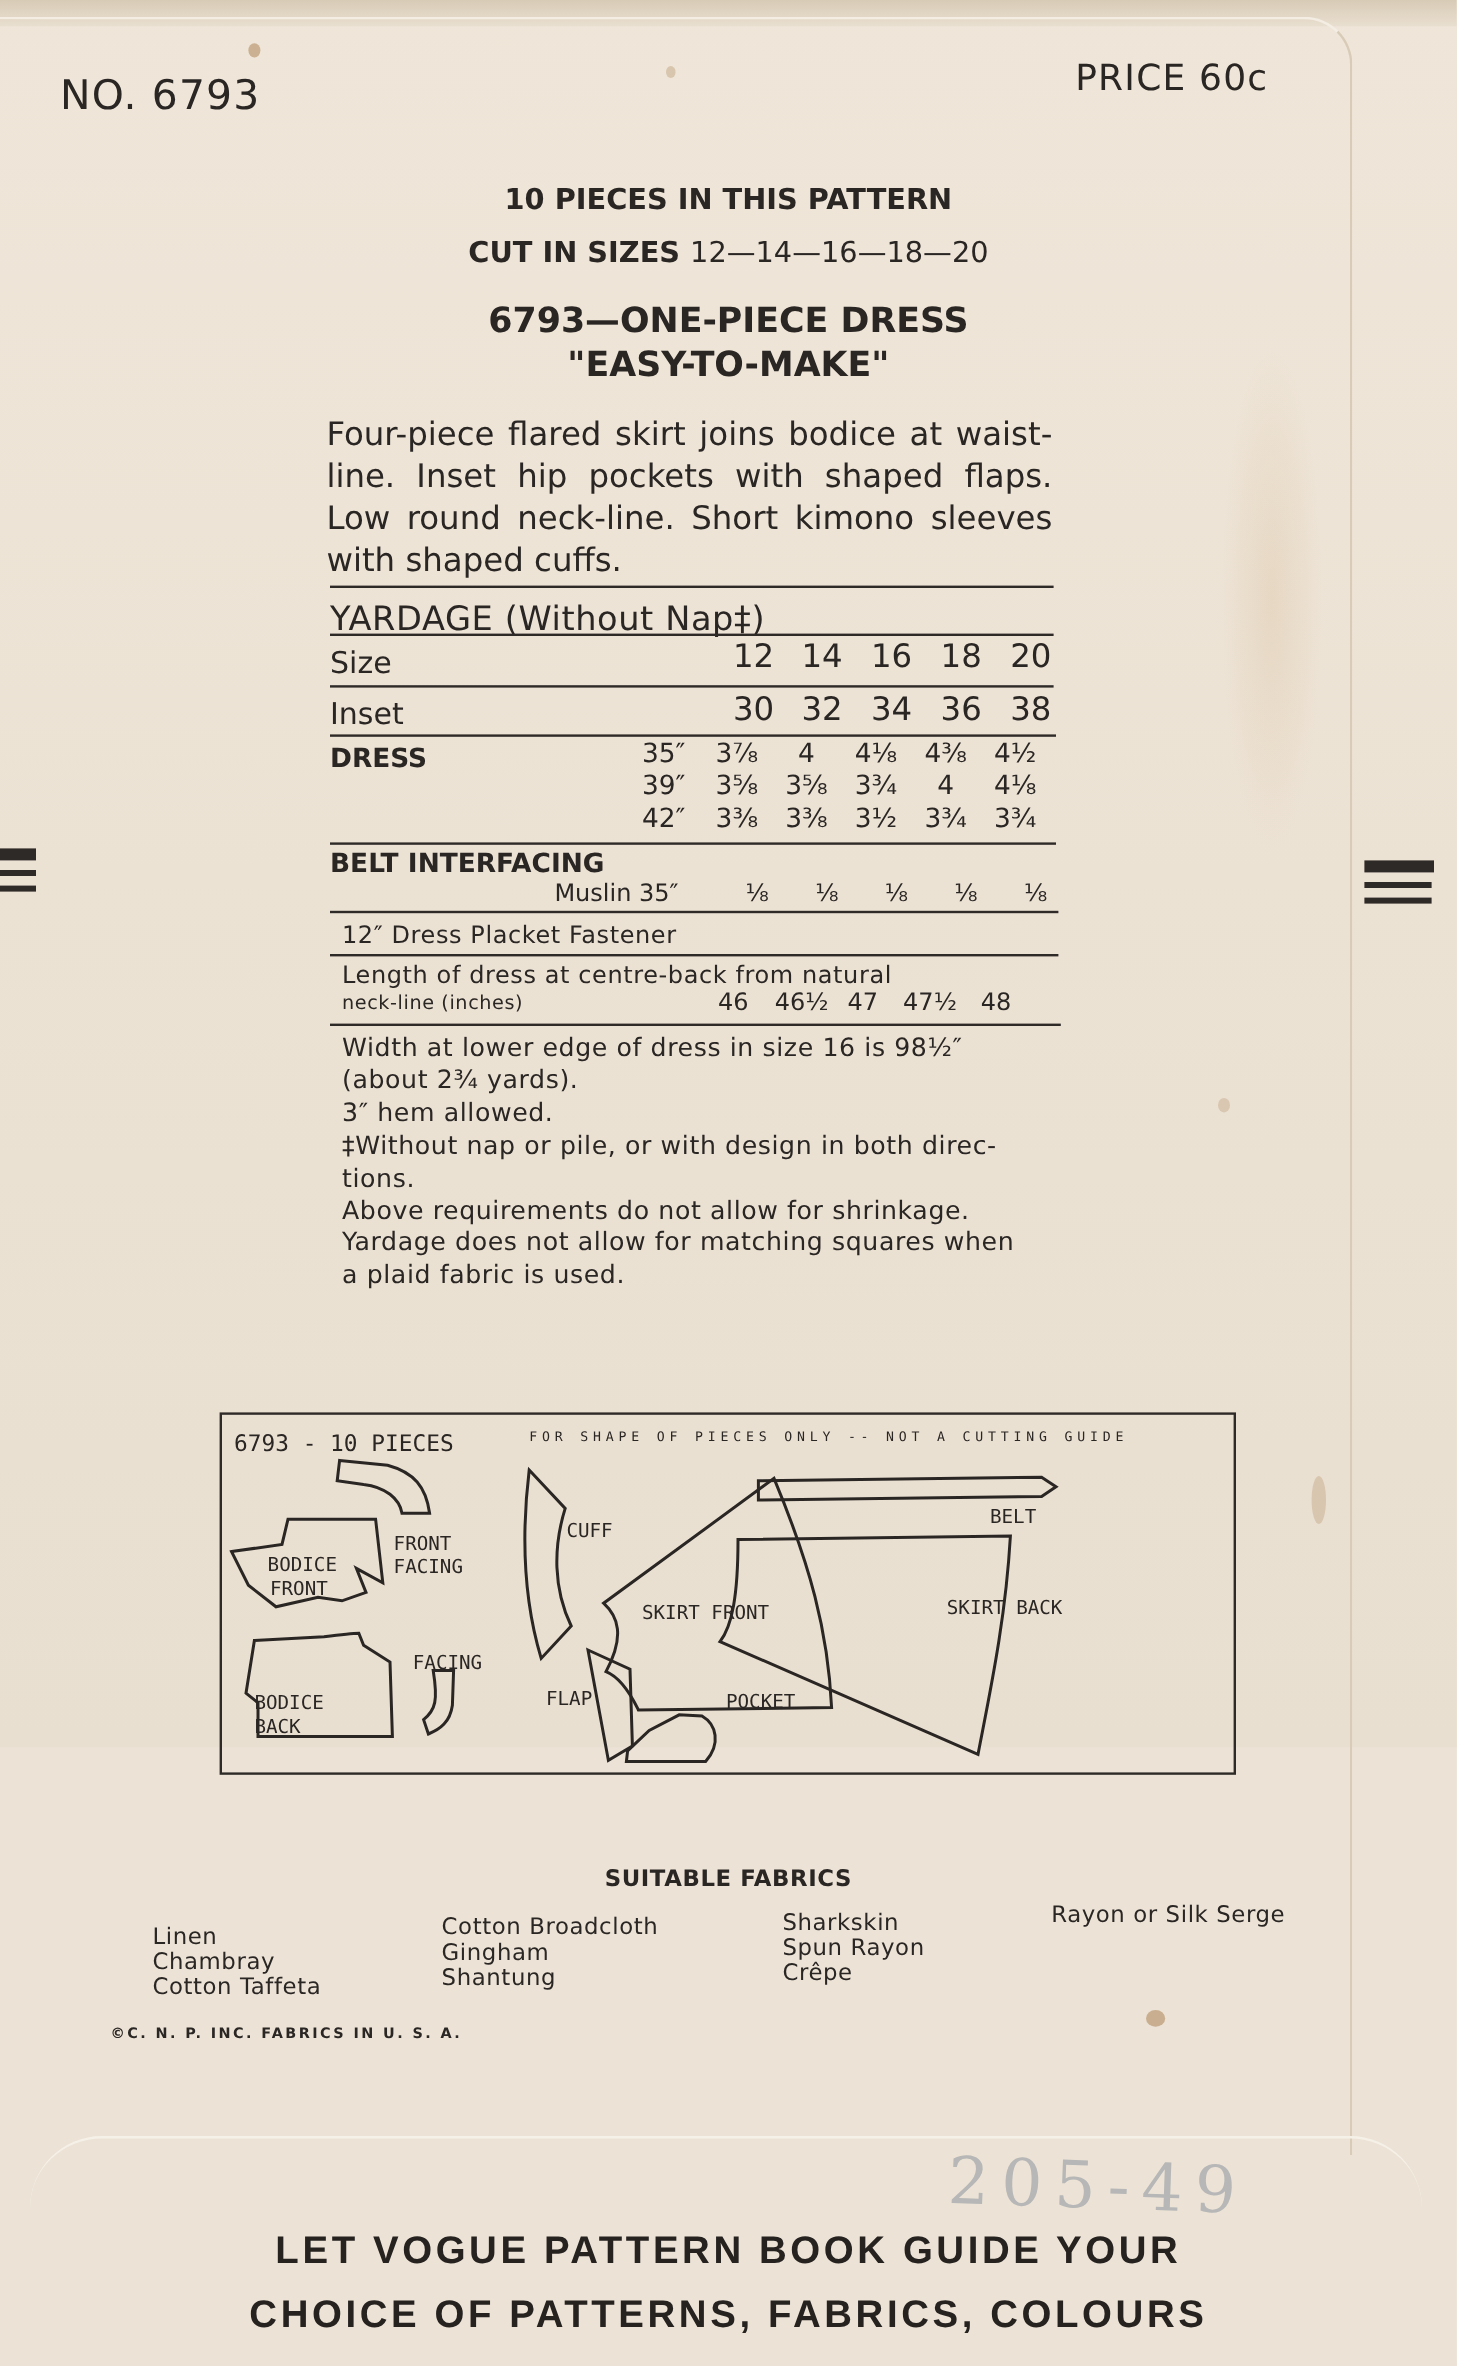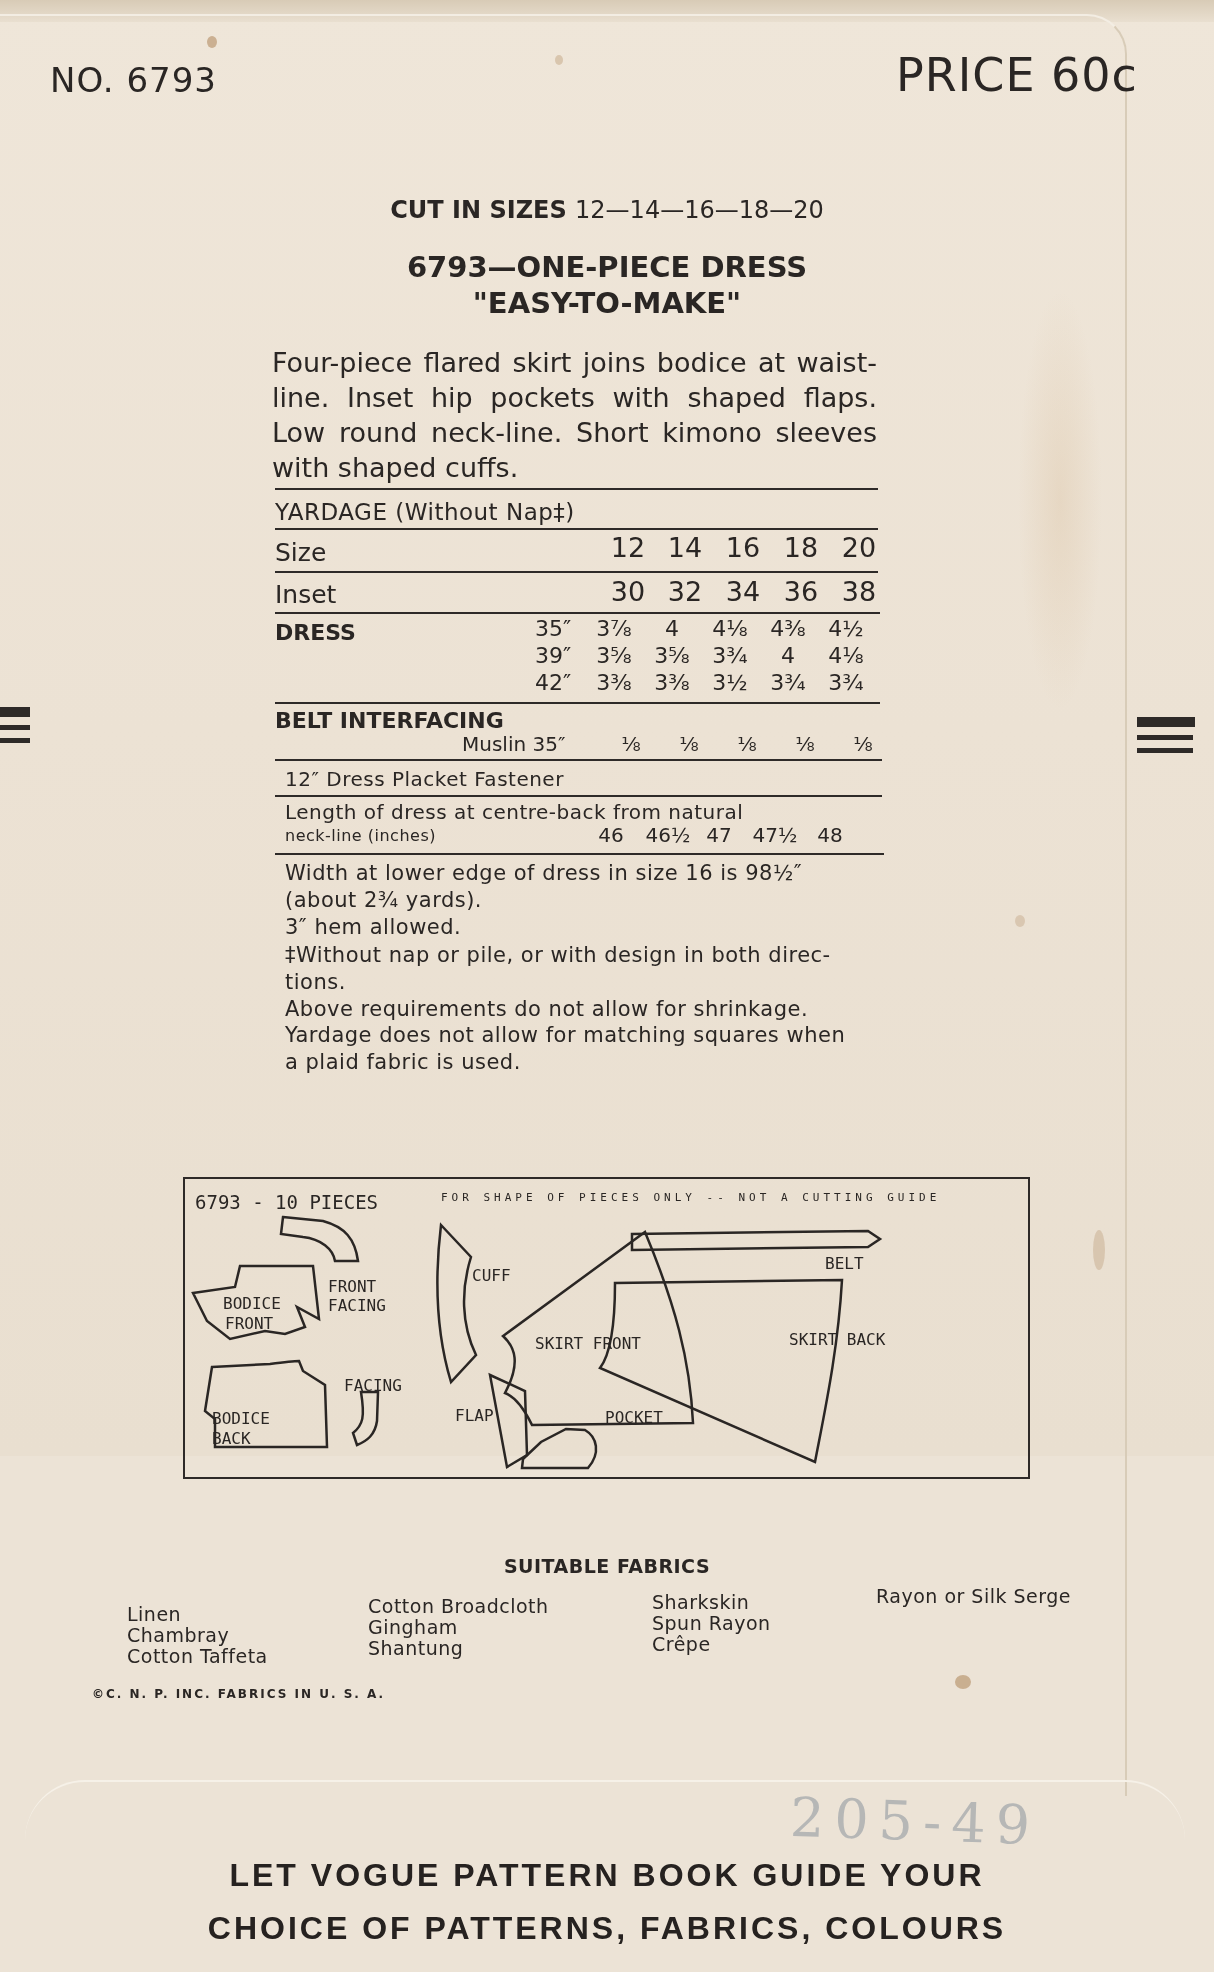--- a/index.html
+++ b/index.html
@@ -19,21 +19,21 @@
     position:absolute; left:0; top:0; width:1214px; height:22px;
     background:linear-gradient(180deg,#d8cbb6,#e9dfd0);
   }
   .flap-line {
     position:absolute; left:0; top:14px; width:1125px; height:1780px;
     border-right:2px solid #d8ccb8; border-top:2px solid #f3ede3;
     border-top-right-radius:40px;
   }
   .abs { position:absolute; }
   .no { left:50px; top:60px; font-size:34px; letter-spacing:1px; }
-  .price { left:896px; top:48px; font-size:46px; letter-spacing:1px; }
+  .price { left:896px; top:48px; font-size:30px; letter-spacing:1px; }
   .center { left:0; width:1214px; text-align:center; }
   .pieces { top:152px; font-size:24px; font-weight:bold; }
   .cut { top:196px; font-size:24px; font-weight:bold; }
   .cut span.sizes { font-weight:normal; }
   .title { top:250px; font-size:29px; font-weight:bold; }
   .subtitle { top:286px; font-size:29px; font-weight:bold; }
   .desc {
     left:272px; top:345px; width:605px; font-size:27px; line-height:35px;
     text-align:justify;
   }
@@ -74,32 +74,33 @@
 
   <div class="stain" style="left:207px;top:36px;width:10px;height:12px;"></div>
   <div class="stain" style="left:555px;top:55px;width:8px;height:10px;opacity:0.6;"></div>
   <div class="stain" style="left:955px;top:1675px;width:16px;height:14px;"></div>
   <div class="stain" style="left:1093px;top:1230px;width:12px;height:40px;opacity:0.5;"></div>
   <div class="stain" style="left:1015px;top:915px;width:10px;height:12px;opacity:0.5;"></div>
 
   <div class="abs no">NO. 6793</div>
   <div class="abs price">PRICE 60c</div>
 
+  <div class="abs center pieces">10 PIECES IN THIS PATTERN</div>
   <div class="abs center cut">
     <span>CUT IN SIZES</span>
     <span class="sizes">12—14—16—18—20</span>
   </div>
   <div class="abs center title">6793—ONE-PIECE DRESS</div>
   <div class="abs center subtitle">"EASY-TO-MAKE"</div>
 
   <div class="abs desc">Four-piece flared skirt joins bodice at waist-line. Inset hip pockets with shaped flaps. Low round neck-line. Short kimono sleeves with shaped cuffs.</div>
 
   <div>
     <div class="hr" style="left:275px;top:488px;width:603px;"></div>
-    <div class="row" style="top:499px;font-size:23px;letter-spacing:0.5px;">YARDAGE (Without Nap‡)</div>
+    <div class="row" style="top:499px;font-size:28px;letter-spacing:0.5px;">YARDAGE (Without Nap‡)</div>
     <div class="hr" style="left:275px;top:528px;width:603px;"></div>
 
     <div class="row" style="top:538px;">
       <span>Size</span>
       <div class="vals" style="left:325px;top:-6px;font-size:27px;">
         <span style="width:56px">12</span>
         <span style="width:58px">14</span>
         <span style="width:58px">16</span>
         <span style="width:58px">18</span>
         <span style="width:58px">20</span>

